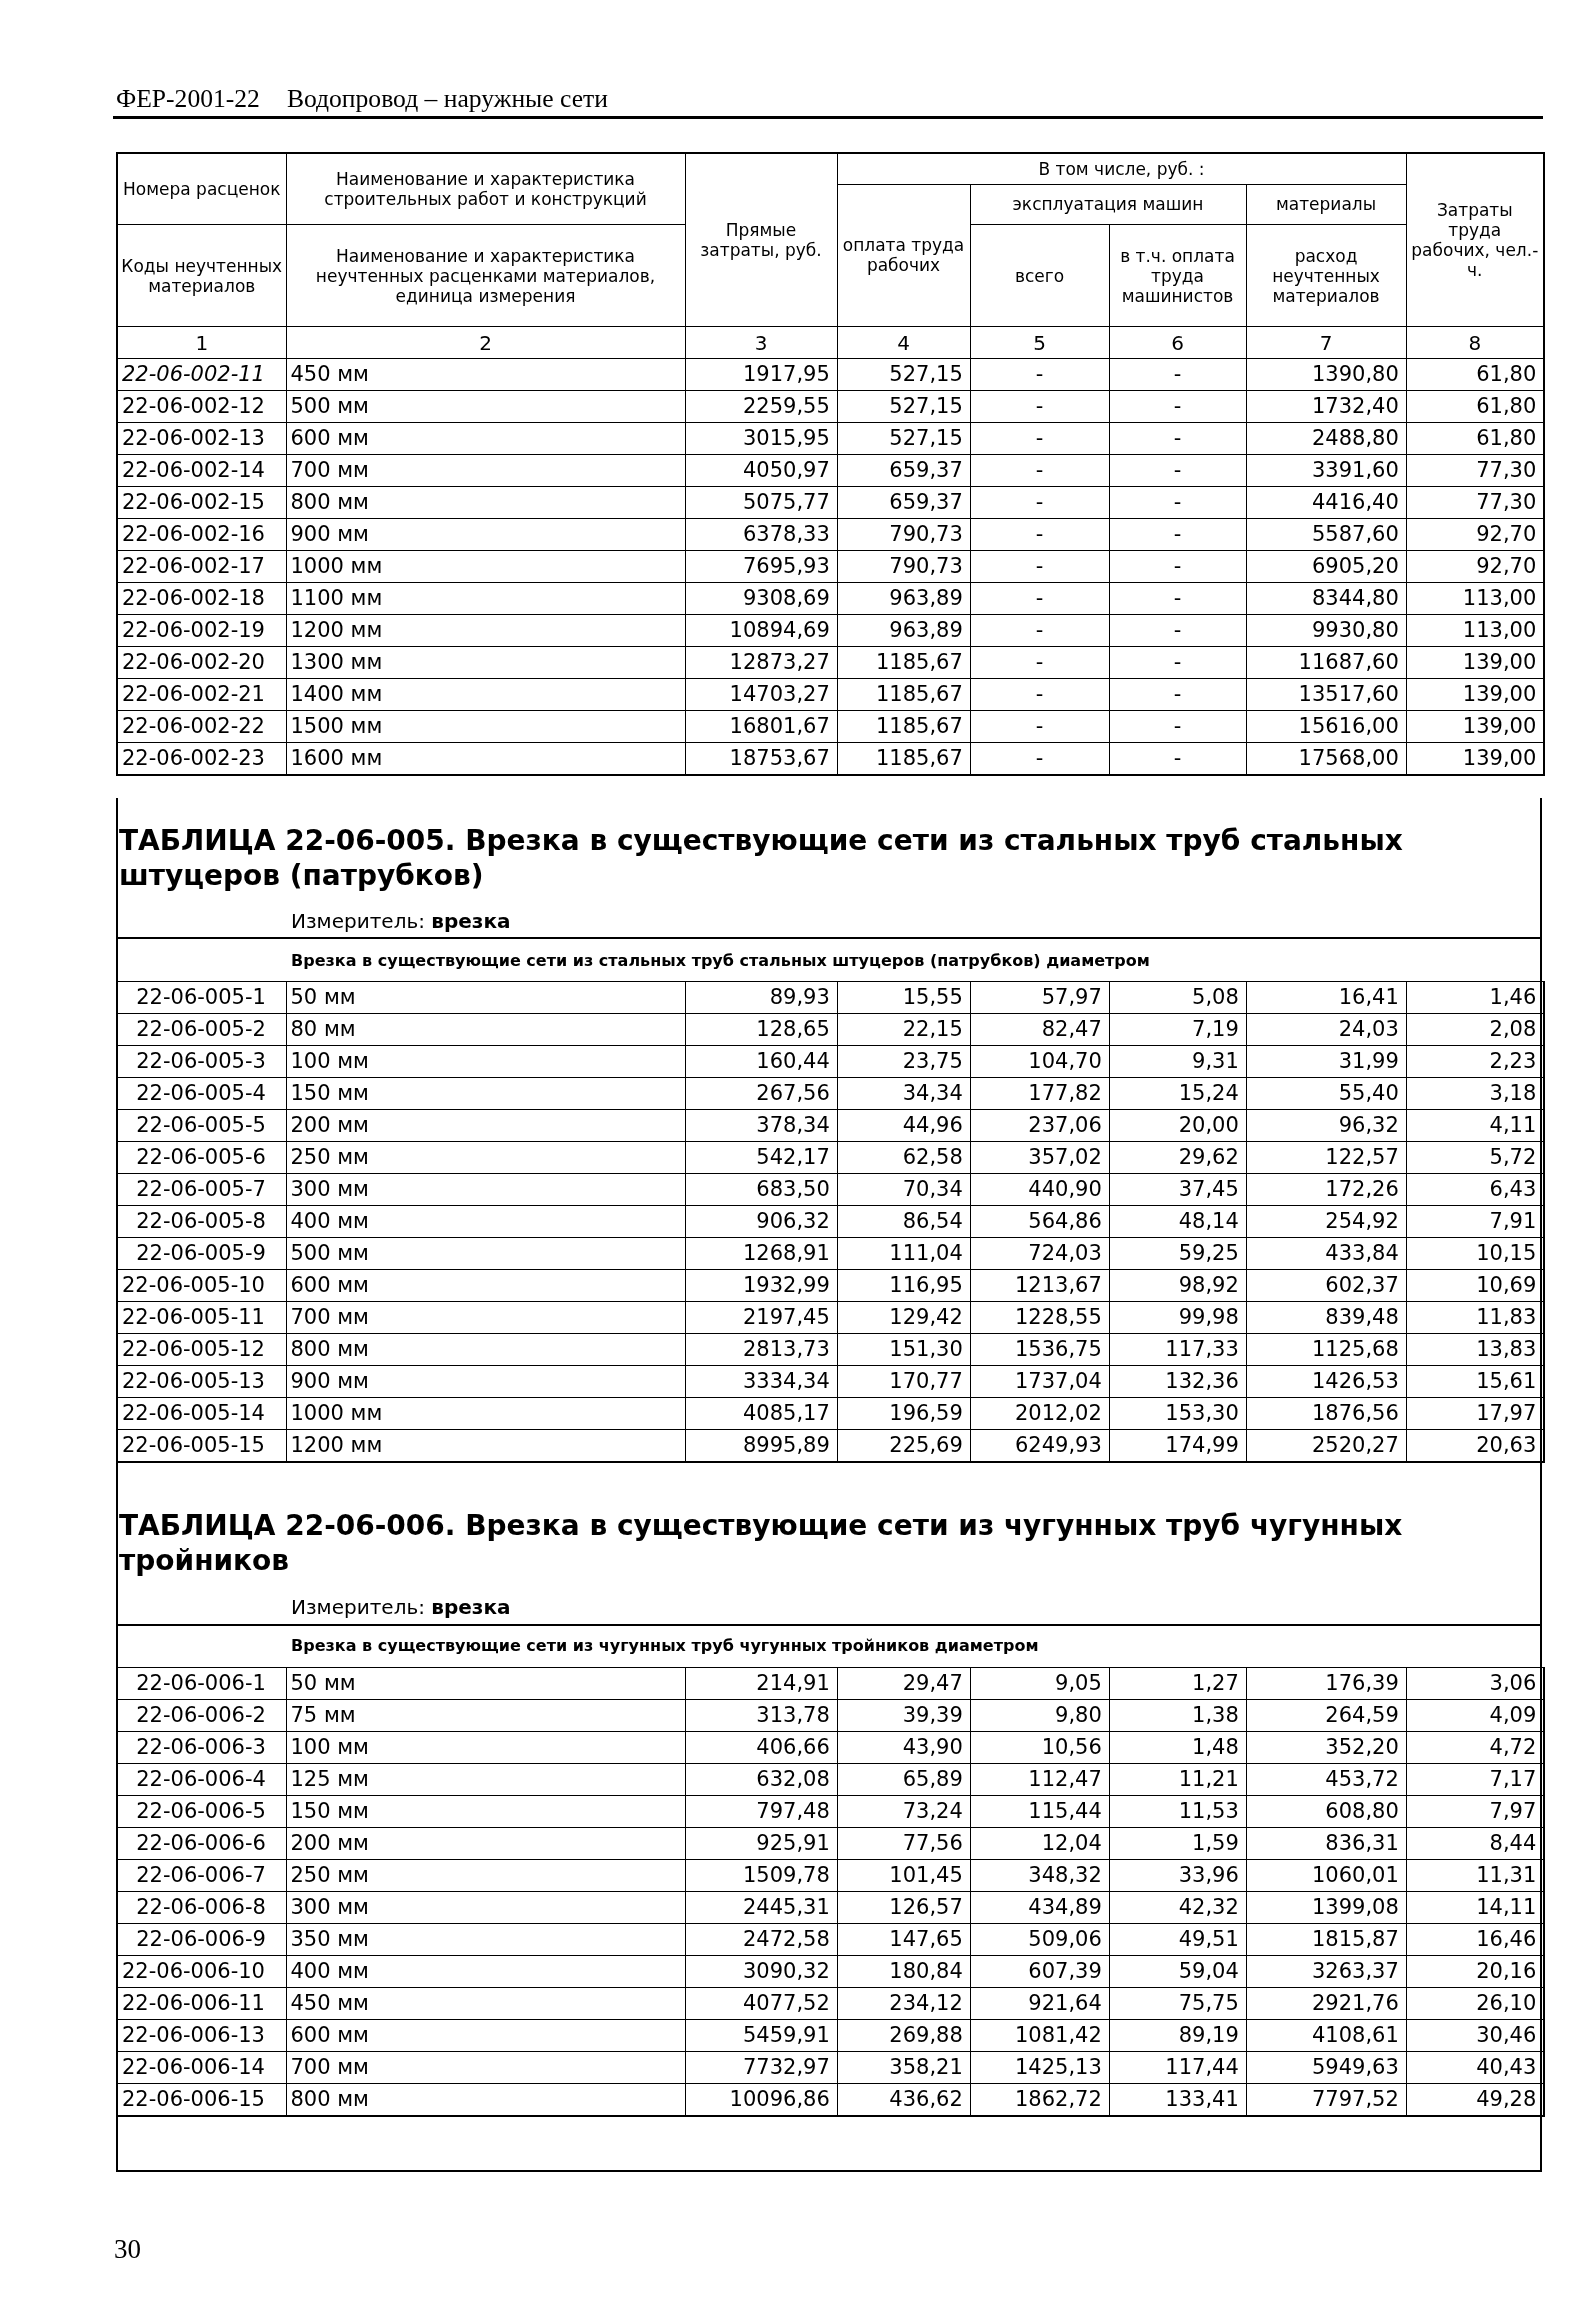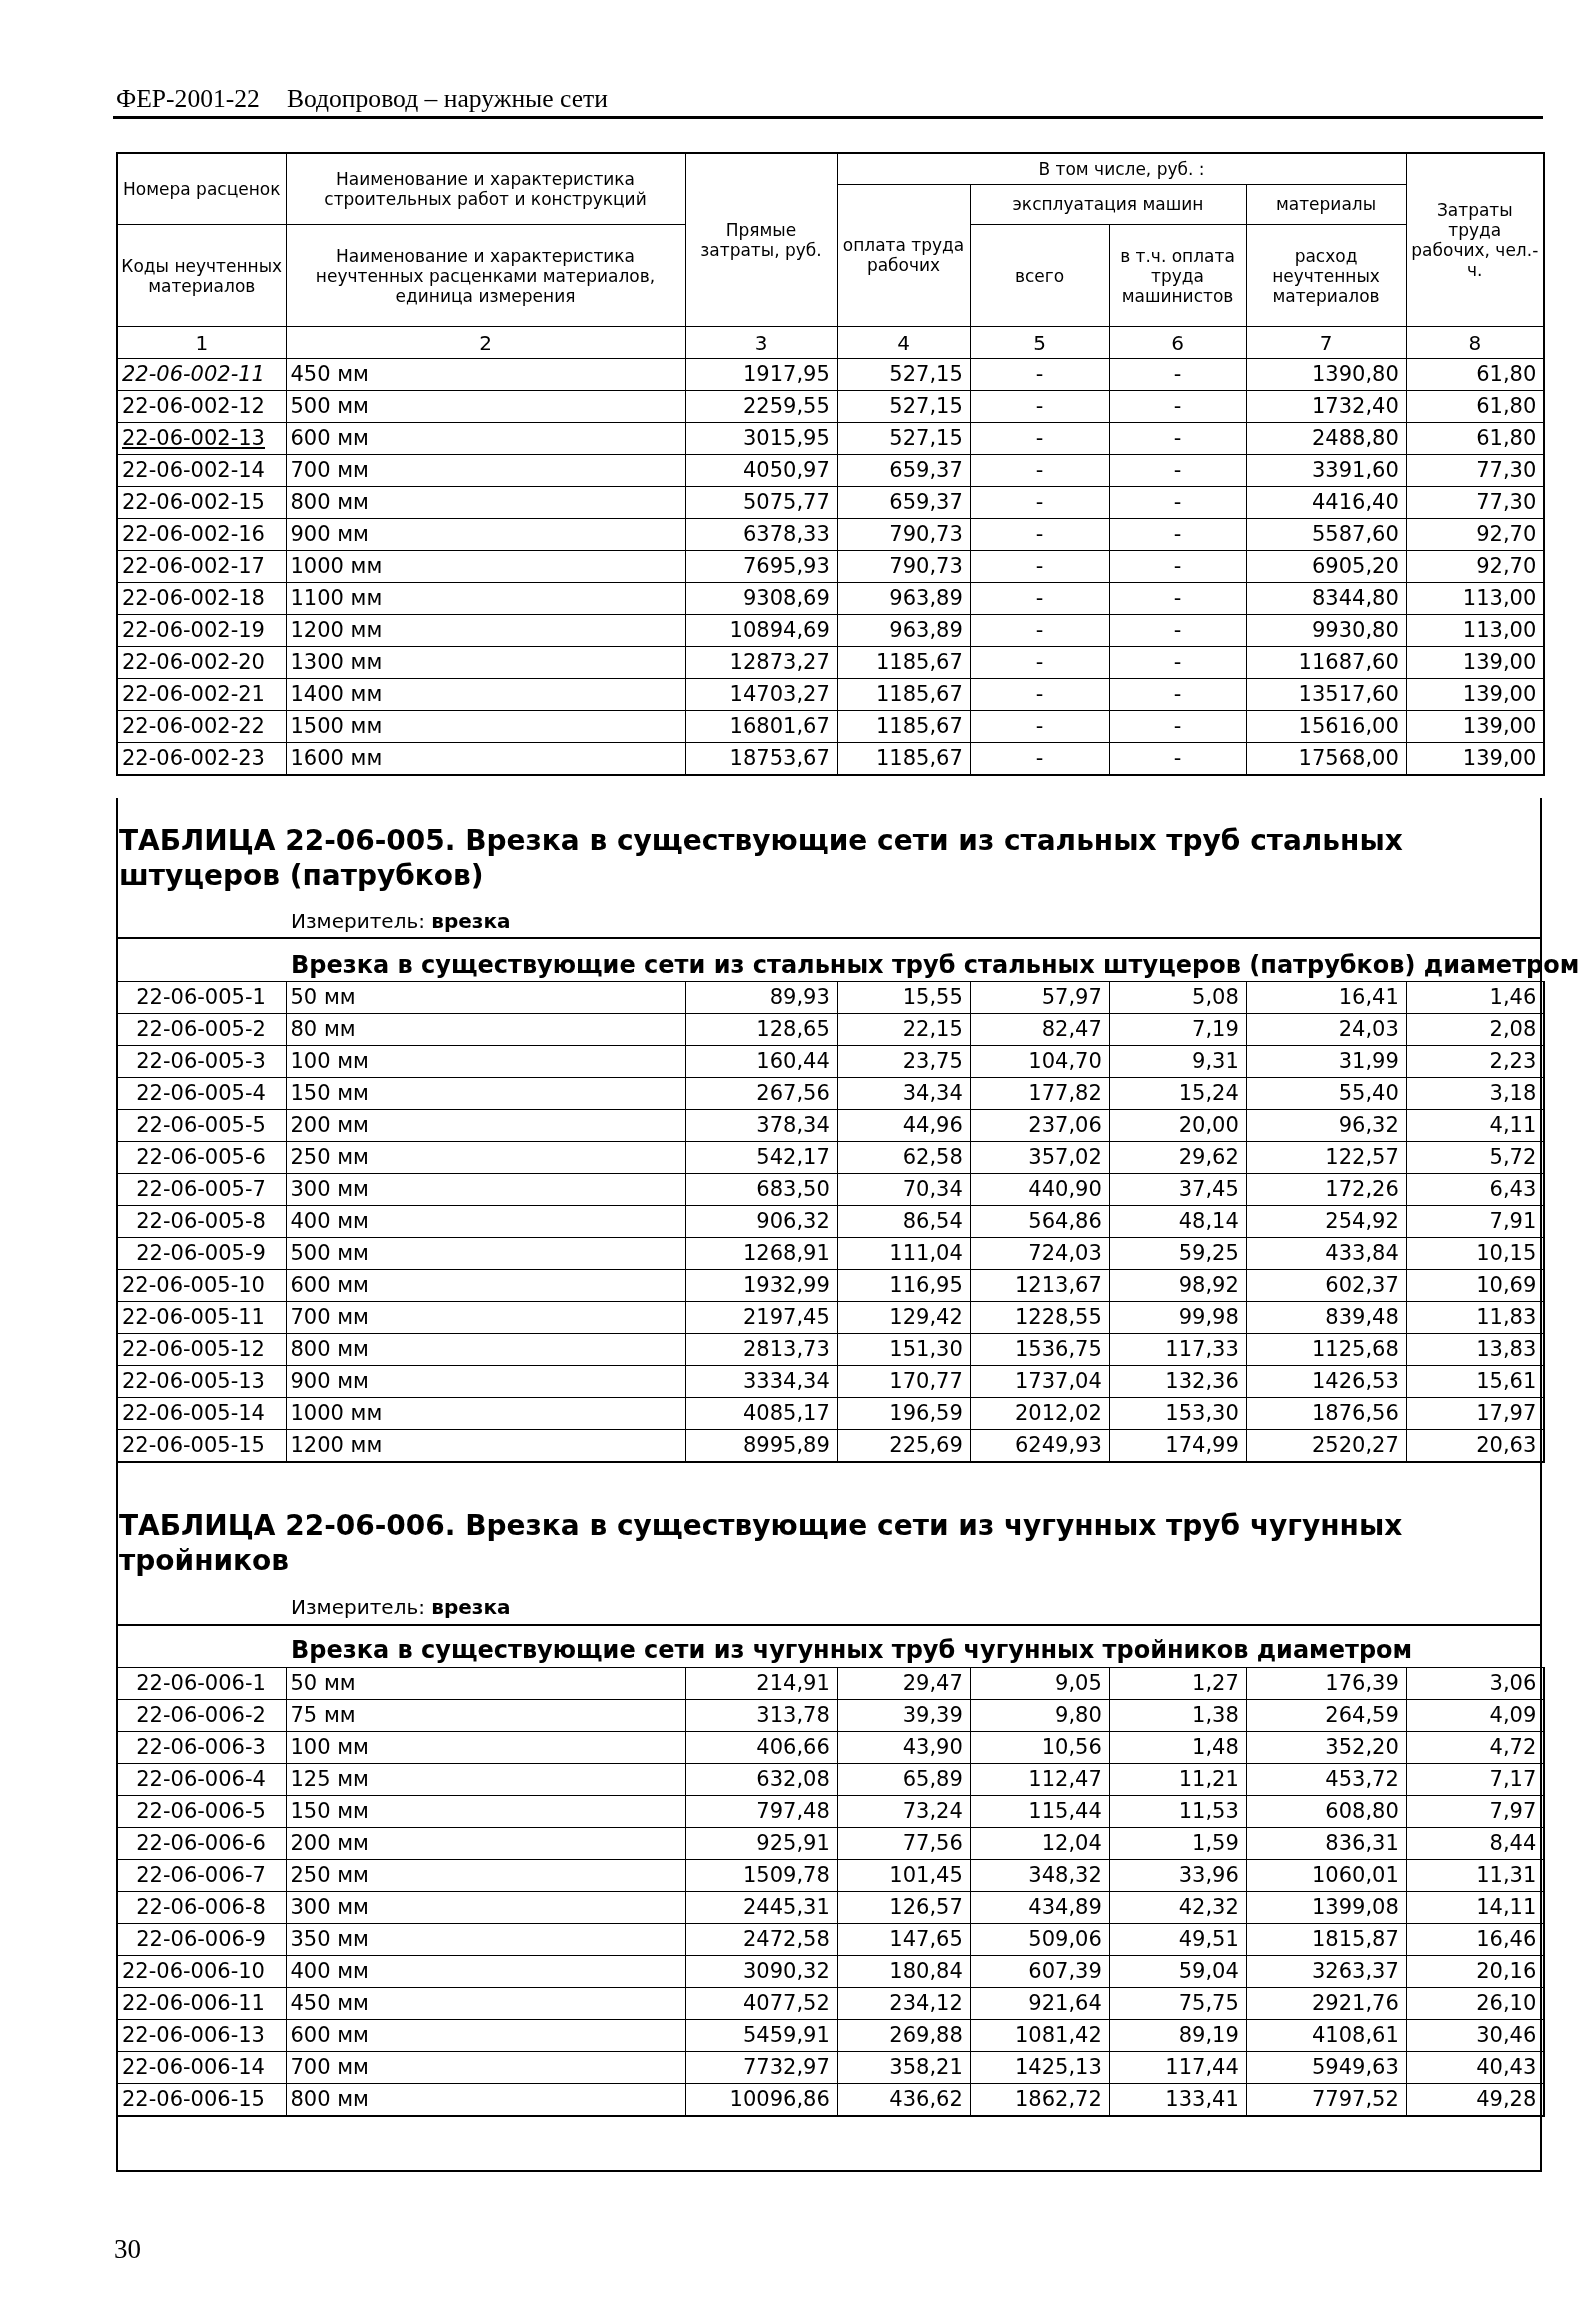--- a/index.html
+++ b/index.html
@@ -18,21 +18,21 @@
   .data td { font-size: 21px; height: 31px; line-height: 31px; }
   .data td.code { text-align: left; padding-left: 4px; }
   .data td.code.c { text-align: center; }
   .data td.desc { text-align: left; padding-left: 4px; }
   .data td.n { text-align: right; padding-right: 6.7px; }
   .data td.dash { text-align: center; }
 
   .sec-title { position: absolute; left: 119px; width: 1414px; font-weight: bold; font-size: 28px; line-height: 35px; }
   .measure { position: absolute; left: 291px; font-size: 20px; }
   .measure b { font-weight: bold; }
-  .subhead { position: absolute; left: 291px; font-weight: bold; font-size: 24px; }
+  .subhead { position: absolute; left: 291px; font-weight: bold; font-size: 16px; }
   .hline { position: absolute; left: 116px; width: 1426px; height: 2px; background: #000; }
 </style>
 </head>
 <body>
 
 <div class="page-header"><span class="code">ФЕР-2001-22</span><span>Водопровод – наружные сети</span></div>
 <div class="header-rule"></div>
 
 <div class="grid" style="top:152px;">
   <table>
@@ -108,21 +108,21 @@
           <td class="code" style="border-left: 2px solid rgb(0, 0, 0);">22-06-002-12</td>
           <td class="desc">500 мм</td>
           <td class="n">2259,55</td>
           <td class="n">527,15</td>
           <td class="dash">-</td>
           <td class="dash">-</td>
           <td class="n">1732,40</td>
           <td class="n" style="border-right: 2px solid rgb(0, 0, 0);">61,80</td>
         </tr>
         <tr class="data">
-          <td class="code" style="border-left: 2px solid rgb(0, 0, 0); text-decoration: underline;">22-06-002-13</td>
+          <td class="code" style="border-left: 2px solid rgb(0, 0, 0);">22-06-002-13</td>
           <td class="desc">600 мм</td>
           <td class="n">3015,95</td>
           <td class="n">527,15</td>
           <td class="dash">-</td>
           <td class="dash">-</td>
           <td class="n">2488,80</td>
           <td class="n" style="border-right: 2px solid rgb(0, 0, 0);">61,80</td>
         </tr>
         <tr class="data">
           <td class="code" style="border-left: 2px solid rgb(0, 0, 0);">22-06-002-14</td>

